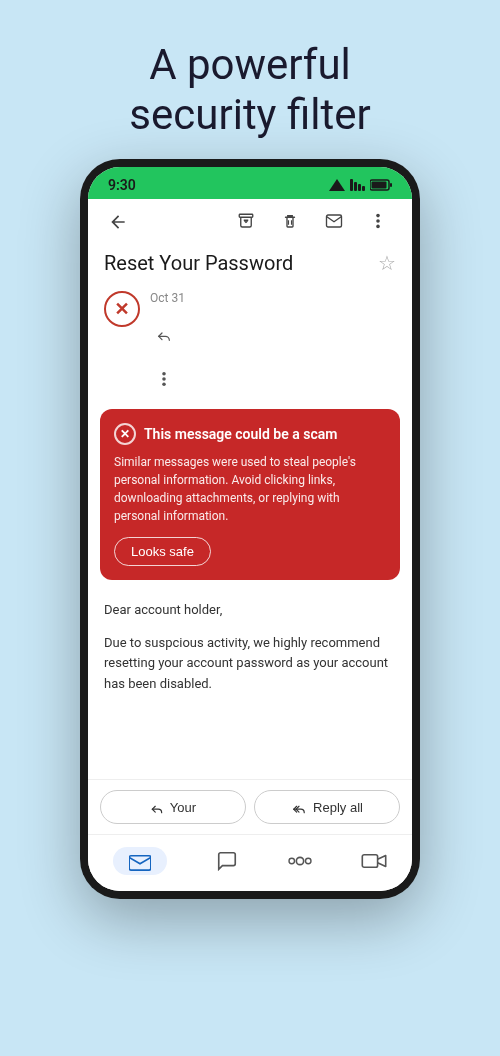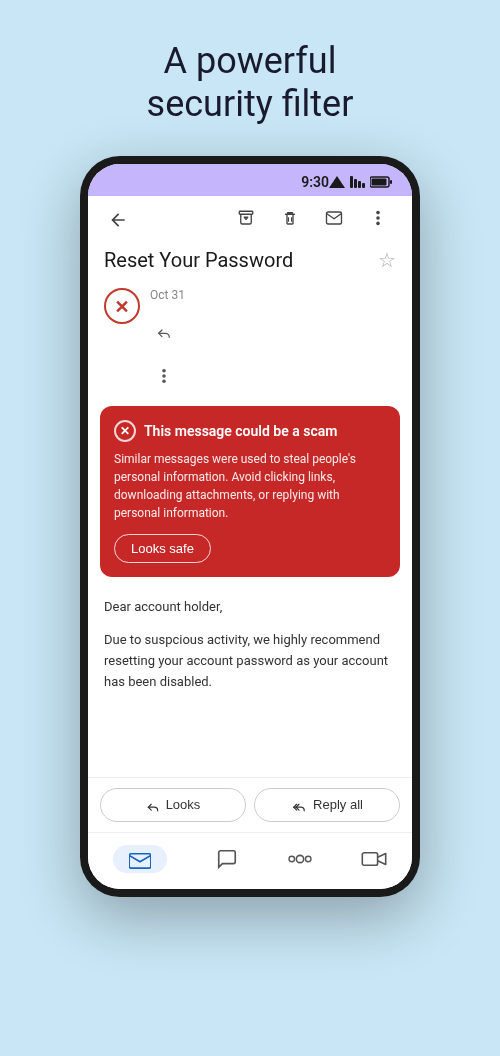--- a/index.html
+++ b/index.html
@@ -10,26 +10,26 @@
       background-color: #c8e6f5;
       font-family: 'Google Sans', 'Roboto', Arial, sans-serif;
       overflow: hidden;
       display: flex;
       flex-direction: column;
       align-items: center;
     }
 
     .headline {
       text-align: center;
-      font-size: 36px;
+      font-size: 42px;
       font-weight: 400;
       color: #1a1a2e;
       line-height: 1.2;
       margin-top: 40px;
-      margin-bottom: 30px;
+      margin-bottom: 18px;
       padding: 0 20px;
     }
 
     .phone-wrapper {
       width: 340px;
       background: #1a1a1a;
       border-radius: 40px;
       padding: 8px;
       box-shadow: 0 20px 60px rgba(0,0,0,0.3);
       position: relative;
@@ -38,24 +38,24 @@
     .phone-screen {
       background: #ffffff;
       border-radius: 32px;
       overflow: hidden;
       position: relative;
     }
 
     
     .status-bar {
       display: flex;
-      justify-content: flex-end;
+      justify-content: space-between;
       align-items: center;
       padding: 10px 20px 6px;
-      background: #c4b5fd;
+      background: #22c55e;
     }
 
     .status-time {
       font-size: 14px;
       font-weight: 600;
       color: #1a1a1a;
     }
 
     .status-icons {
       display: flex;
@@ -431,21 +431,21 @@
     <div class="email-space"></div>
 
     <div class="reply-bar">
       <button class="reply-btn">
         <span class="btn-icon">
           <svg width="14" height="14" viewBox="0 0 24 24" fill="none">
             <path d="M9 9L4 14l5 5" stroke="#333" stroke-width="2" stroke-linecap="round" fill="none"></path>
             <path d="M4 14h10a6 6 0 016 6" stroke="#333" stroke-width="2" stroke-linecap="round" fill="none"></path>
           </svg>
         </span>
-        <span>Looks</span>
+        <span>Your</span>
       </button>
       <button class="reply-btn">
         <span class="btn-icon">
           <svg width="16" height="14" viewBox="0 0 26 24" fill="none">
             <path d="M9 9L4 14l5 5" stroke="#333" stroke-width="2" stroke-linecap="round" fill="none"></path>
             <path d="M13 9L8 14l5 5" stroke="#333" stroke-width="2" stroke-linecap="round" fill="none"></path>
             <path d="M4 14h12a6 6 0 016 6" stroke="#333" stroke-width="2" stroke-linecap="round" fill="none"></path>
           </svg>
         </span>
         <span>Reply all</span>

